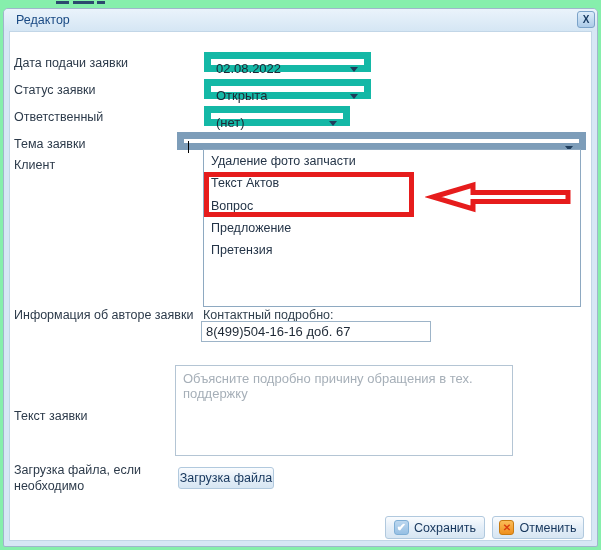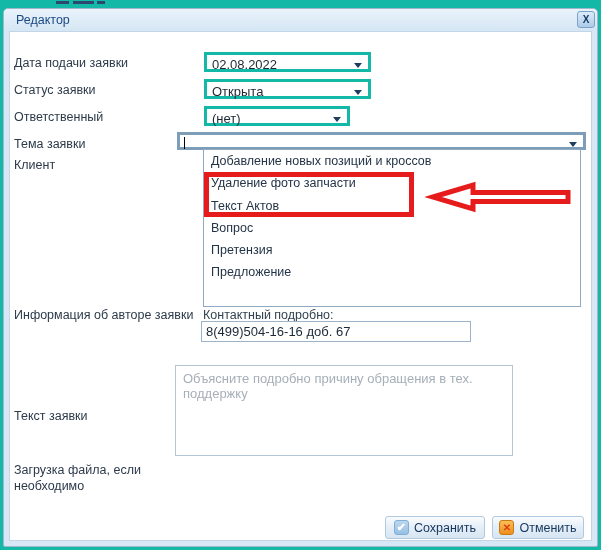--- a/index.html
+++ b/index.html
@@ -1,19 +1,19 @@
 <!DOCTYPE html>
 <html><head>
 <meta charset="utf-8">
 <style>
   * { margin:0; padding:0; box-sizing:border-box; }
   html,body { background:#fff; }
   .canvas {
     position:relative; width:601px; height:550px; overflow:hidden;
-    font-family:"Liberation Sans", sans-serif; background:#14b8a6;
+    font-family:"Liberation Sans", sans-serif; background:#86efac;
   }
   
   .bg-frag { position:absolute; top:1px; height:3px; background:#2c486e; }
 
   
   .dialog {
     position:absolute; left:3px; top:8px; width:595px; height:539px;
     background:#d7e7f5; border:1px solid #9fb6cb; border-radius:5px 5px 2px 2px;
   }
   .dialog-header {
@@ -31,21 +31,21 @@
   }
   .dialog-body {
     position:absolute; left:9px; top:31px; width:583px; height:510px;
     background:#fff; border:1px solid #c2d6e7;
   }
 
   .lbl { position:absolute; font-size:12.5px; color:#2c3a4a; }
 
   .combo {
     position:absolute; height:20px; background:#fff;
-    border:3px solid #14b8a6; font-size:13px; color:#1d2835;
+    border:7px solid #14b8a6; font-size:13px; color:#1d2835;
   }
   .combo .val { position:absolute; left:5px; top:2px; white-space:nowrap; }
   .tri {
     position:absolute; right:6px; top:8px; width:0; height:0;
     border-left:4px solid transparent; border-right:4px solid transparent;
     border-top:5px solid #1f3d5c;
   }
   .caret { position:absolute; left:4px; top:2px; width:1px; height:12px; background:#000; }
 
   
@@ -135,47 +135,49 @@
   <div class="lbl" style="left:14px;top:137px;">Тема заявки</div>
   <div class="combo" style="left:177px;top:132px;width:409px;height:18px;border-color:#7d9db9;">
     <div class="caret"></div>
     <div class="tri" style="top:7px;"></div>
   </div>
 
   <div class="lbl" style="left:14px;top:158px;">Клиент</div>
 
   <div class="lbl" style="left:14px;top:274px;margin-top:34px;">Информация об авторе заявки</div>
   <div class="lbl" style="left:203px;top:308px;color:#33424f;">Контактный подробно:</div>
-  <input class="text-input" style="left: 201px; top: 321px; width: 270px; height: 21px; border-color: rgb(157, 180, 200);" value="8(499)504-16-16 доб. 67">
+  <input class="text-input" style="left: 201px; top: 321px; width: 230px; height: 21px; border-color: rgb(157, 180, 200);" value="8(499)504-16-16 доб. 67">
 
   <div class="lbl" style="left:14px;top:409px;">Текст заявки</div>
   <textarea class="textarea" placeholder="Объясните подробно причину обращения в тех. поддержку" style=""></textarea>
 
   <div class="lbl" style="left:14px;top:462px;width:152px;line-height:16px;">Загрузка файла, если необходимо</div>
+  <button class="btn upload-btn">
+    <span>Загрузка файла</span>
+  </button>
 
   <button class="btn save-btn">
     <span class="ico ico-save">
         <span>✔</span>
       </span>
     <span>Сохранить</span>
   </button>
   <button class="btn cancel-btn">
     <span class="ico ico-cancel">
         <span>✕</span>
       </span>
     <span>Отменить</span>
   </button>
 
   <div class="dd-list">
-    <div class="dd-item">Добавление новых позиций и кроссов</div>
     <div class="dd-item">Удаление фото запчасти</div>
     <div class="dd-item">Текст Актов</div>
     <div class="dd-item">Вопрос</div>
+    <div class="dd-item">Предложение</div>
     <div class="dd-item">Претензия</div>
-    <div class="dd-item">Предложение</div>
   </div>
 
   <div class="hl-box"></div>
   <svg class="hl-arrow" width="148" height="34" viewBox="0 0 148 34">
     <polygon points="8,16 48,4 48,11.5 143,11.5 143,20.5 48,20.5 48,28" fill="#ffffff" stroke="#e61c1c" stroke-width="5" stroke-linejoin="miter"></polygon>
   </svg>
 
 </div>
 
 </body></html>

